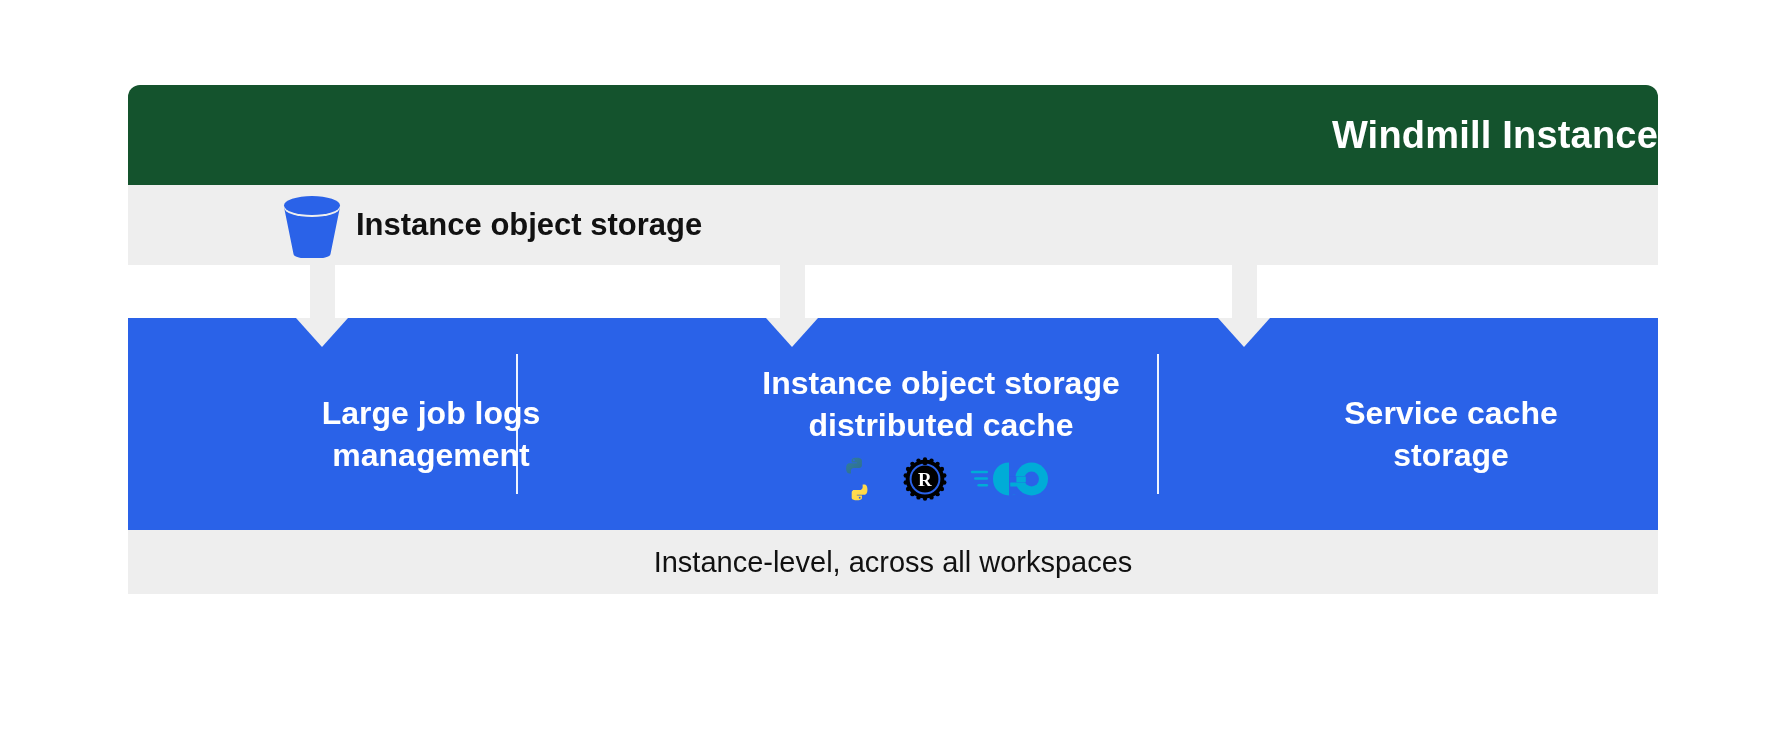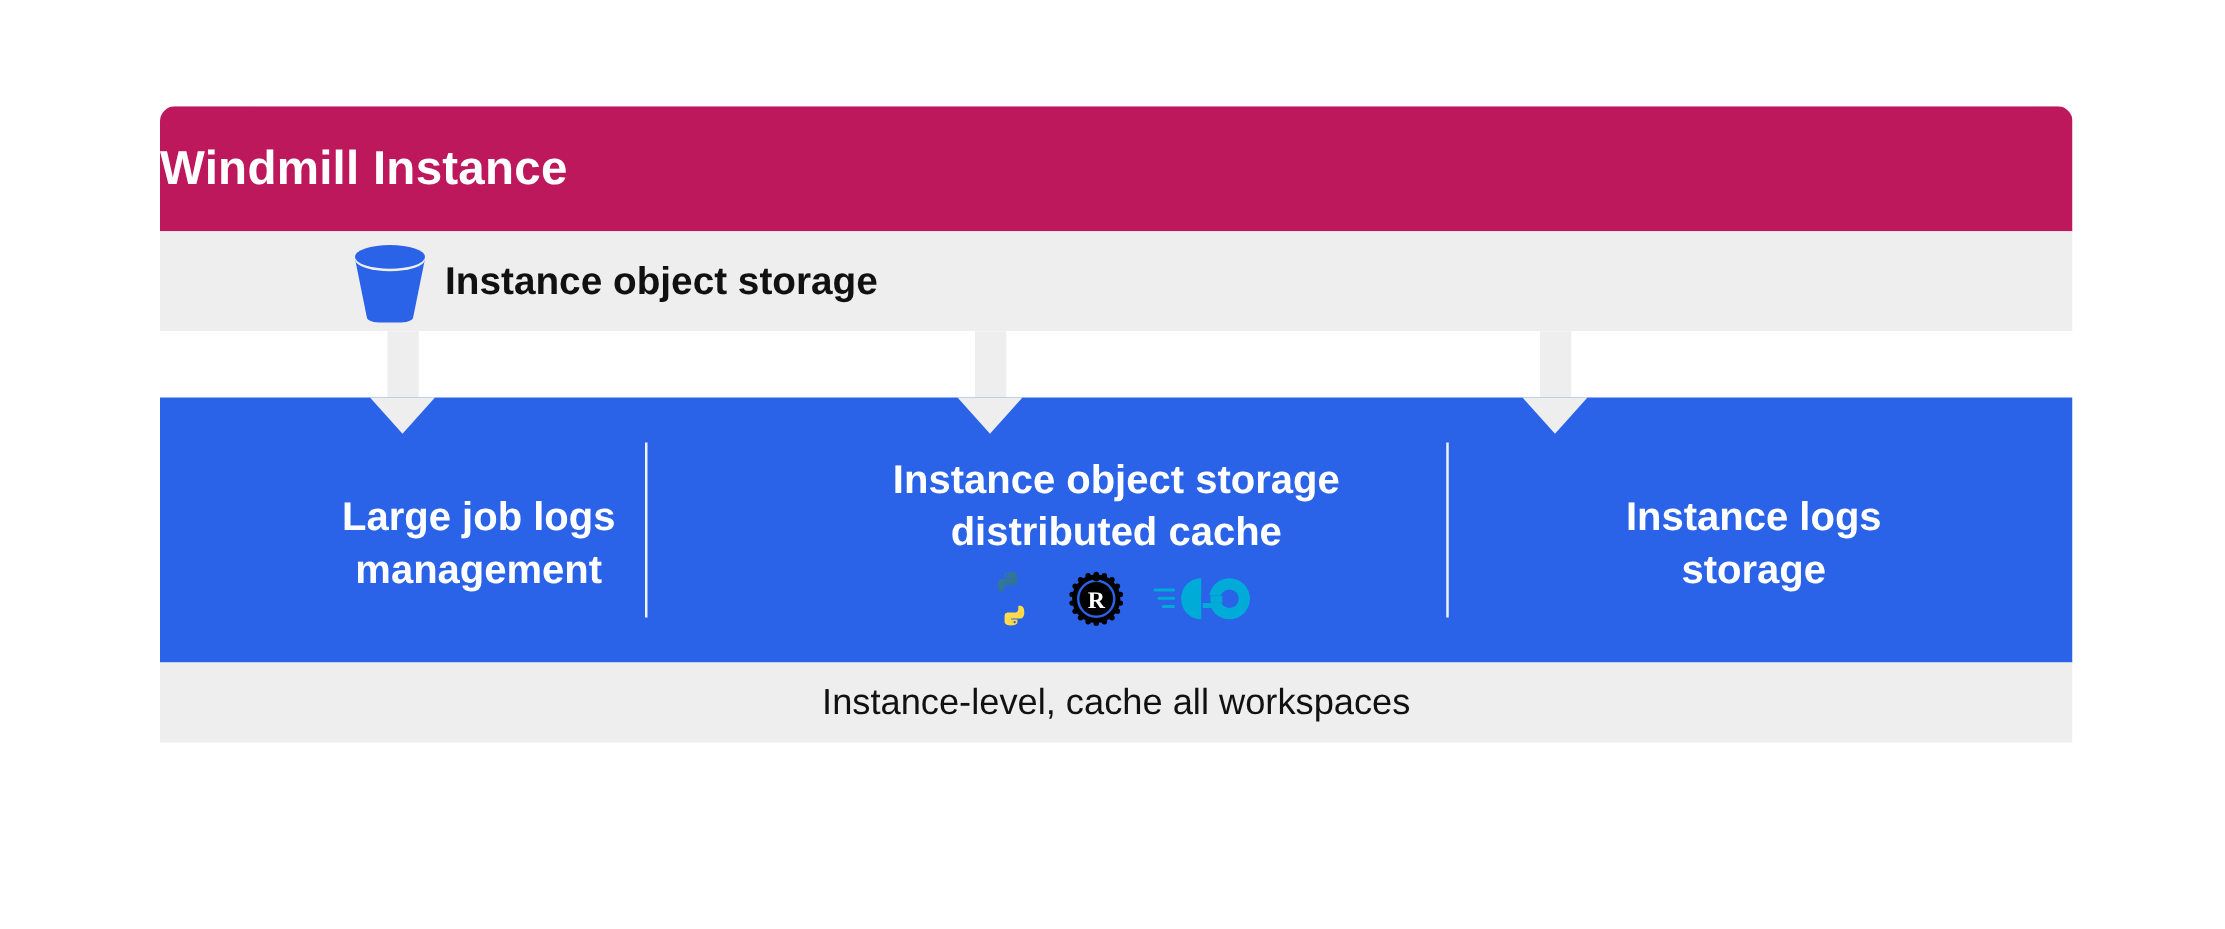--- a/index.html
+++ b/index.html
@@ -34,24 +34,24 @@
     background: #ffffff;
   }
 
   
   .header-band {
     position: absolute;
     left: 0;
     top: 0;
     width: 1530px;
     height: 100px;
-    background: #be185d;
-    display: flex;
-    align-items: center;
-    justify-content: flex-start;
+    background: #14532d;
+    display: flex;
+    align-items: center;
+    justify-content: flex-end;
   }
   .header-title {
     color: #ffffff;
     font-size: 38px;
     font-weight: bold;
     letter-spacing: 0.2px;
     line-height: 1;
   }
 
   
@@ -139,20 +139,21 @@
   .arrow-3 { left: 1090px; }
 
   .columns {
     position: absolute;
     left: 0;
     top: 0;
     width: 1530px;
     height: 212px;
     display: flex;
     align-items: stretch;
+    padding-left: 48px;
   }
   .col {
     flex: 1 1 0;
     position: relative;
     display: flex;
     flex-direction: column;
     align-items: center;
     justify-content: center;
     padding-top: 20px;
     box-sizing: border-box;
@@ -314,25 +315,25 @@
                 <path d="M96 44 L136 44 L136 58 L116 58 L116 44 Z" fill="#00acd7" opacity="0"></path>
                 <rect x="96" y="44" width="40" height="14" fill="#2a62e8"></rect>
                 <rect x="113" y="44" width="23" height="14" fill="#00acd7"></rect>
               </svg>
             </span>
 
           </div>
         </div>
 
         <div class="col">
-          <div class="col-title">Instance logs
+          <div class="col-title">Service cache
 storage</div>
         </div>
 
       </div>
     </div>
 
     <div class="footer-band">
-      <div class="footer-text">Instance-level, cache all workspaces</div>
+      <div class="footer-text">Instance-level, across all workspaces</div>
     </div>
 
   </div>
 </div>
 
 </body></html>

